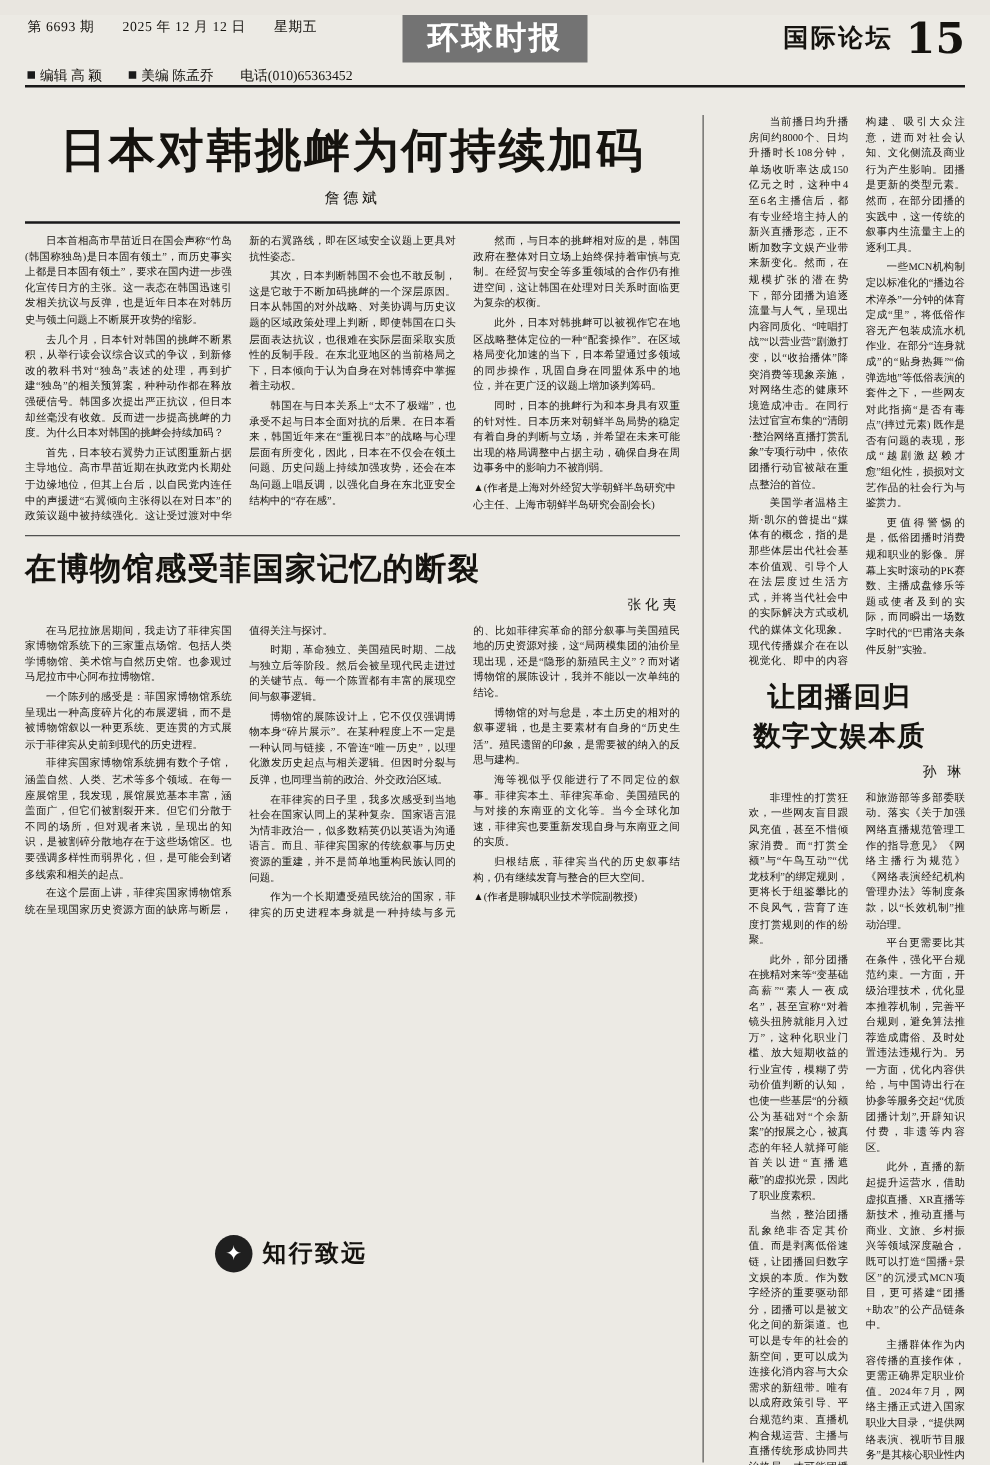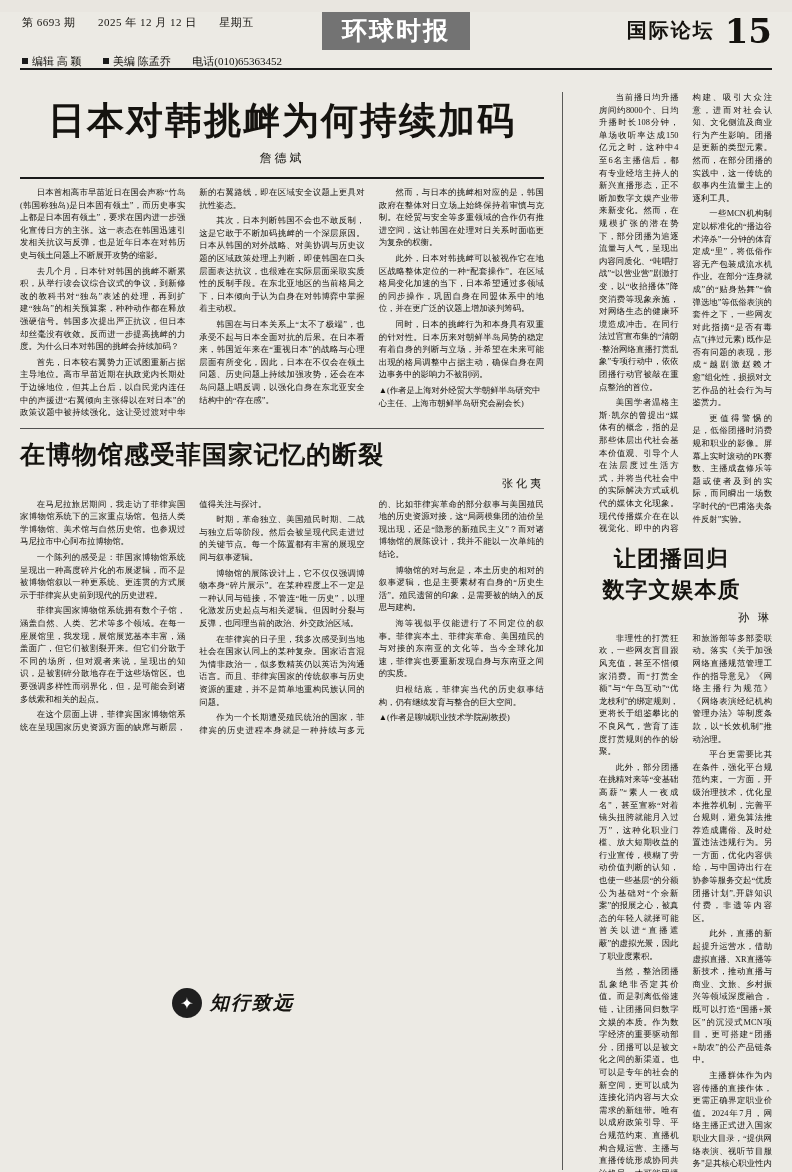--- a/index.html
+++ b/index.html
@@ -101,21 +101,21 @@
   .promo{
     position:absolute;left:152px;bottom:150px;
     width:190px;height:34px;
     display:flex;align-items:center;gap:8px;
     background:#eceae4;
   }
   .promo .circ{
     width:30px;height:30px;border-radius:50%;background:#1f1f1f;color:#fff;
     display:flex;align-items:center;justify-content:center;font-size:16px;
   }
-  .promo .ptext{font-size:19px;font-weight:bold;letter-spacing:2px;font-style:italic;}
+  .promo .ptext{font-size:19px;font-weight:bold;letter-spacing:2px;}
 
   .divider-h{height:1px;background:#2a2a2a;margin:8px 0;opacity:.8;}
 </style>
 </head>
 <body>
 
 <div class="page">
 
   <div class="masthead">
     <div class="mh-left">

